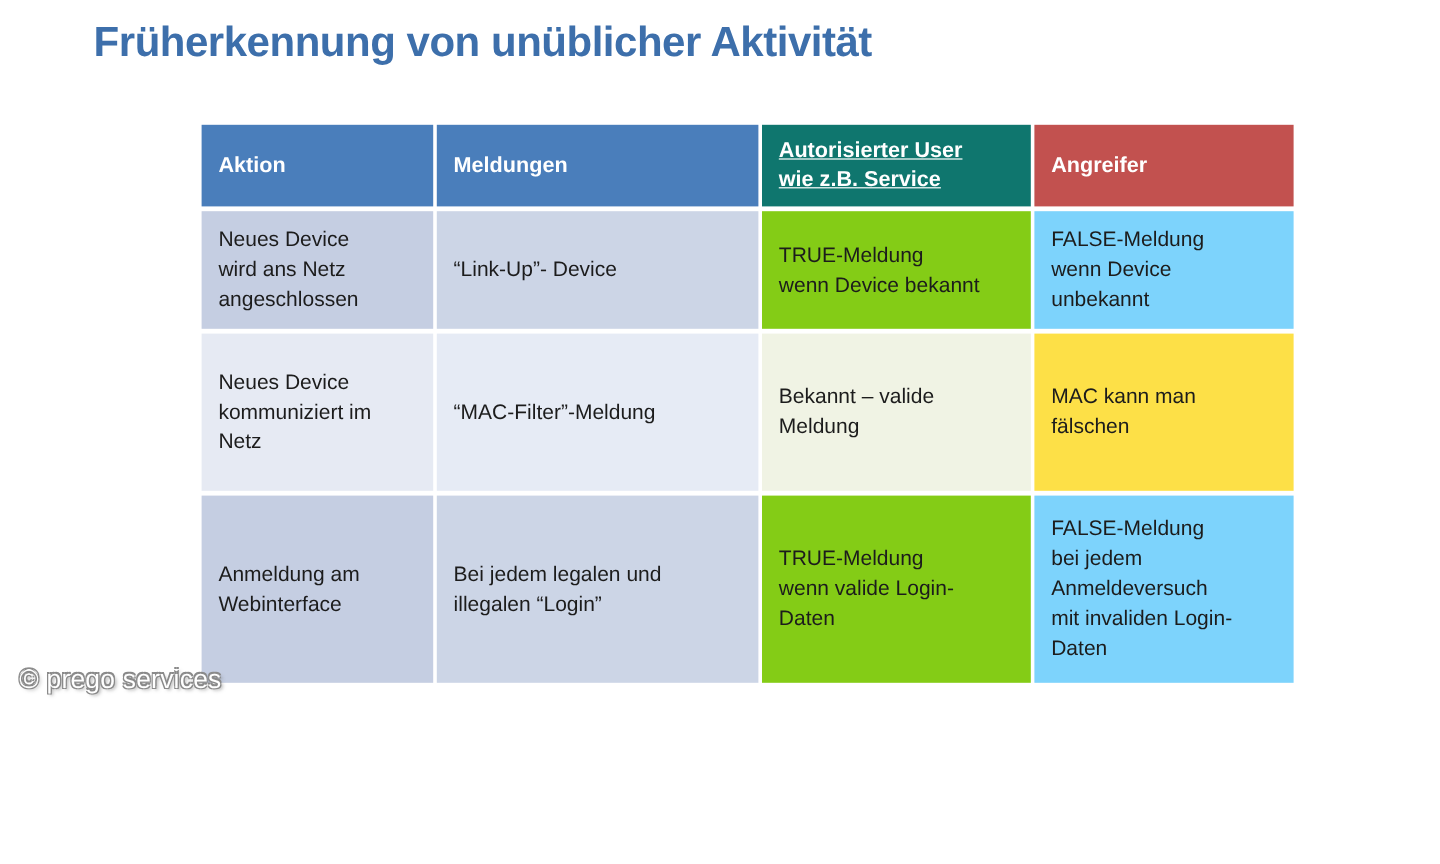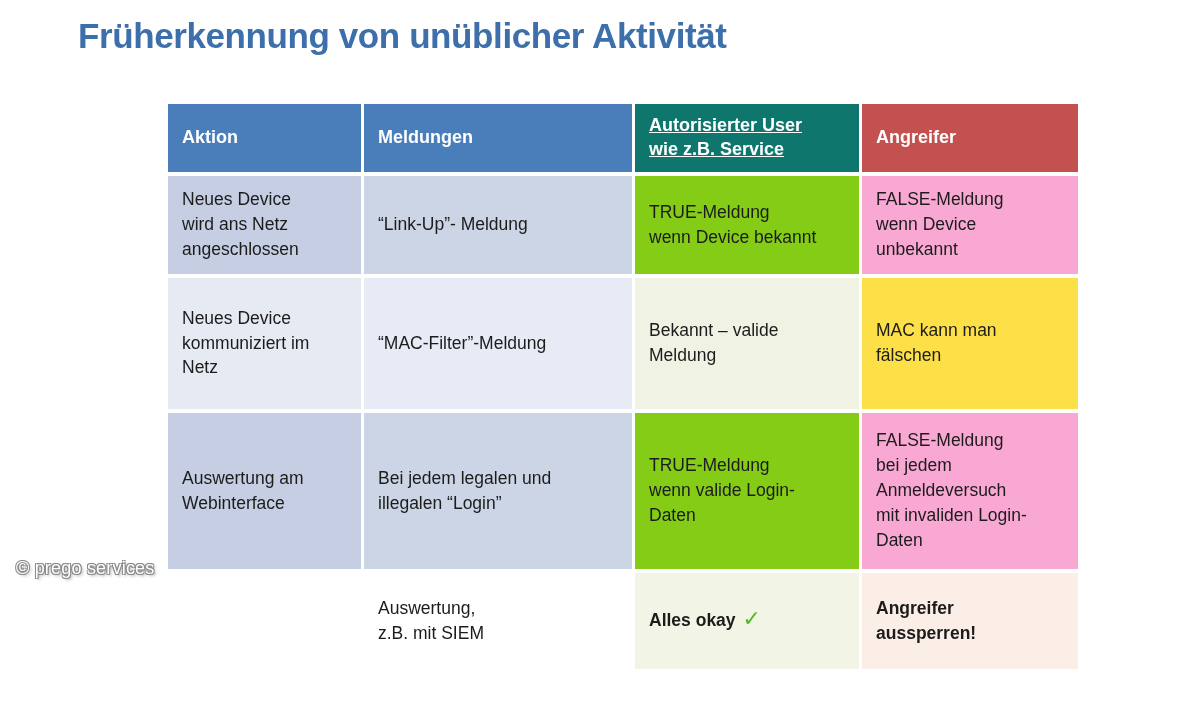--- a/index.html
+++ b/index.html
@@ -67,21 +67,21 @@
     vertical-align: middle;
   }
   .hdr-blue  { background: #4a7ebb; }
   .hdr-green { background: #0f766e; text-decoration: underline; }
   .hdr-red   { background: #c2514f; }
 
   
   .r-strong .cell-blue  { background: #c5cee2; }
   .r-strong .cell-blue2 { background: #ccd5e6; }
   .r-strong .cell-green { background: #84cc16; }
-  .r-strong .cell-peach { background: #f9a8d4; margin-top: 20px; }
+  .r-strong .cell-peach { background: #7dd3fc; margin-top: 20px; }
 
   
   .r-pale .cell-blue  { background: #e6eaf3; }
   .r-pale .cell-blue2 { background: #e6ebf5; }
   .r-pale .cell-green { background: #f0f3e4; }
   .r-pale .cell-peach { background: #fde047; }
 
   
   .r-final .cell-plain { background: transparent; }
   .r-final .cell-green-lite { background: #f2f5e5; }
@@ -102,21 +102,21 @@
     line-height: 1;
   }
 
   .nowrap-cell { white-space: pre-line; }
 
   
   .footer {
     position: absolute;
     left: 16px;
     bottom: 9px;
-    font-size: 18px;
+    font-size: 22px;
     color: #ffffff;
     font-weight: normal;
     text-shadow:
       -1px -1px 0 #8a8a8a,
        1px -1px 0 #8a8a8a,
       -1px  1px 0 #8a8a8a,
        1px  1px 0 #8a8a8a,
        2px  2px 3px rgba(90,90,90,0.55);
     letter-spacing: 0.2px;
   }
@@ -142,59 +142,49 @@
         <th class="hdr-green nowrap-cell">Autorisierter User
 wie z.B. Service</th>
         <th class="hdr-red">Angreifer</th>
       </tr>
     </thead>
     <tbody>
       <tr class="r-strong row-1">
         <td class="cell-blue nowrap-cell">Neues Device
 wird ans Netz
 angeschlossen</td>
-        <td class="cell-blue2 nowrap-cell">“Link-Up”- Meldung</td>
+        <td class="cell-blue2 nowrap-cell">“Link-Up”- Device</td>
         <td class="cell-green nowrap-cell">TRUE-Meldung
 wenn Device bekannt</td>
         <td class="cell-peach nowrap-cell">FALSE-Meldung
 wenn Device
 unbekannt</td>
       </tr>
       <tr class="r-pale row-2">
         <td class="cell-blue nowrap-cell">Neues Device
 kommuniziert im
 Netz</td>
         <td class="cell-blue2 nowrap-cell">“MAC-Filter”-Meldung</td>
         <td class="cell-green nowrap-cell">Bekannt – valide
 Meldung</td>
         <td class="cell-peach nowrap-cell">MAC kann man
 fälschen</td>
       </tr>
       <tr class="r-strong row-3">
-        <td class="cell-blue nowrap-cell">Auswertung am
+        <td class="cell-blue nowrap-cell">Anmeldung am
 Webinterface</td>
         <td class="cell-blue2 nowrap-cell">Bei jedem legalen und
 illegalen “Login”</td>
         <td class="cell-green nowrap-cell">TRUE-Meldung
 wenn valide Login-
 Daten</td>
         <td class="cell-peach nowrap-cell">FALSE-Meldung
 bei jedem
 Anmeldeversuch
 mit invaliden Login-
 Daten</td>
       </tr>
-      <tr class="r-final row-4">
-        <td class="cell-plain"></td>
-        <td class="cell-plain nowrap-cell">Auswertung,
-z.B. mit SIEM</td>
-        <td class="cell-green-lite">
-          <span class="bold">Alles okay</span><span class="check">✓</span>
-        </td>
-        <td class="cell-peach-lite bold nowrap-cell">Angreifer
-aussperren!</td>
-      </tr>
     </tbody>
   </table>
 
   <div class="footer">© prego services</div>
 
 </div>
 
 </body></html>

